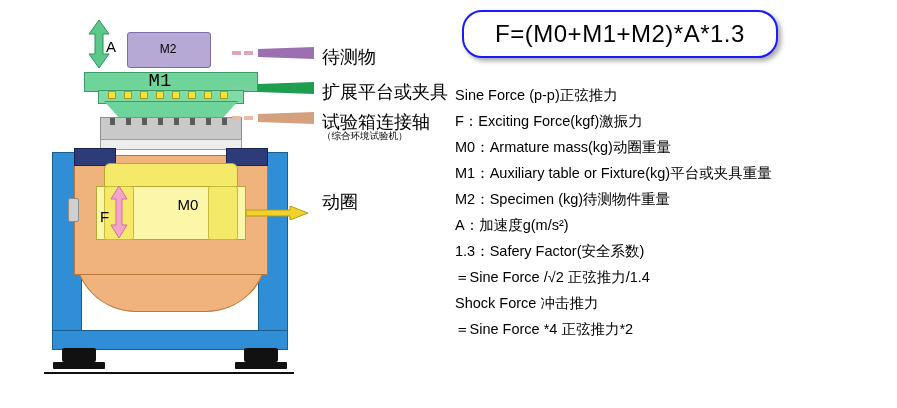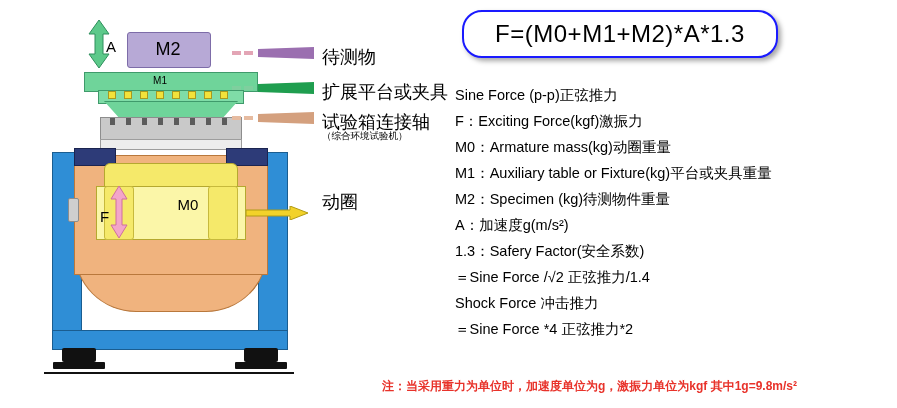--- a/index.html
+++ b/index.html
@@ -62,24 +62,24 @@
   .coil-label{position:absolute;left:96px;top:196px;width:148px;text-align:center;font-size:15px;color:#000;padding-left:18px;}
 
   .grey-plate{position:absolute;left:100px;top:117px;width:140px;height:22px;background:#c9c9c9;border:1px solid #8d8d8d;}
   .grey-plate2{position:absolute;left:100px;top:139px;width:140px;height:9px;background:#ededed;border:1px solid #9d9d9d;}
   .bolt{position:absolute;width:5px;height:7px;background:#5c5c5c;}
 
   .green-tab{position:absolute;left:84px;top:72px;width:172px;height:18px;background:#6fd49a;border:1px solid #3f9a6b;}
   .green-tab2{position:absolute;left:98px;top:90px;width:144px;height:12px;background:#7fdca7;border:1px solid #3f9a6b;}
   .green-trap{position:absolute;left:104px;top:101px;width:132px;height:16px;background:#6fd49a;border:1px solid #3f9a6b;
     clip-path:polygon(0 0,100% 0,88% 100%,12% 100%);}
-  .m1-label{position:absolute;left:84px;top:72px;width:152px;text-align:center;font-size:10px;color:#000;line-height:18px;}
+  .m1-label{position:absolute;left:84px;top:72px;width:152px;text-align:center;font-size:19px;color:#000;line-height:18px;font-family:Liberation Mono, monospace;}
 
   .purple{position:absolute;left:127px;top:32px;width:82px;height:34px;background:#b7a9d6;border:1px solid #7d6ca8;border-radius:3px;}
-  .m2-label{position:absolute;left:127px;top:32px;width:82px;text-align:center;line-height:34px;font-size:18px;color:#000;}
+  .m2-label{position:absolute;left:127px;top:32px;width:82px;text-align:center;line-height:34px;font-size:12px;color:#000;}
 
   .yellowdot{position:absolute;width:6px;height:6px;background:#f2e23a;border:1px solid #a8991f;}
 
   .side-nub{position:absolute;left:68px;top:198px;width:9px;height:22px;background:#cfcfcf;border:1px solid #8d8d8d;border-radius:2px;}
 
   .green-arrow-up{position:absolute;left:88px;top:20px;}
   .pink-arrow{position:absolute;left:110px;top:186px;}
 
   .a-letter{position:absolute;left:106px;top:38px;font-size:15px;color:#000;}
   .f-letter{position:absolute;left:100px;top:208px;font-size:15px;color:#000;}
@@ -101,21 +101,20 @@
     <div class="line">M0：Armature mass(kg)动圈重量</div>
     <div class="line">M1：Auxiliary table or Fixture(kg)平台或夹具重量</div>
     <div class="line">M2：Specimen (kg)待测物件重量</div>
     <div class="line">A：加速度g(m/s²)</div>
     <div class="line">1.3：Safery Factor(安全系数)</div>
     <div class="line">＝Sine Force /√2 正弦推力/1.4</div>
     <div class="line">Shock Force 冲击推力</div>
     <div class="line">＝Sine Force *4 正弦推力*2</div>
   </div>
 
-  <div id="footnote">注：当采用重力为单位时，加速度单位为g，激振力单位为kgf  其中1g=9.8m/s²</div>
 
   <div class="purple"></div>
   <div class="m2-label">M2</div>
 
   <svg class="green-arrow-up" width="22" height="48">
     <polygon points="11,0 21,14 15,14 15,34 21,34 11,48 1,34 7,34 7,14 1,14" fill="#5cc98a" stroke="#2e8f5c" stroke-width="1"></polygon>
   </svg>
   <div class="a-letter">A</div>
 
   <div class="green-tab"></div>

